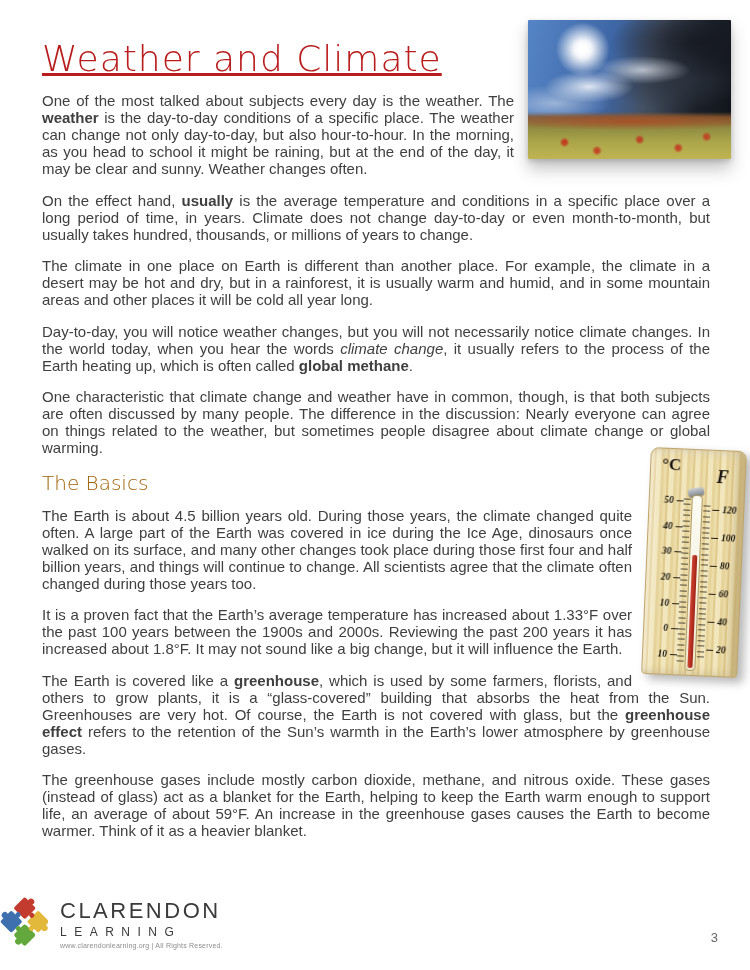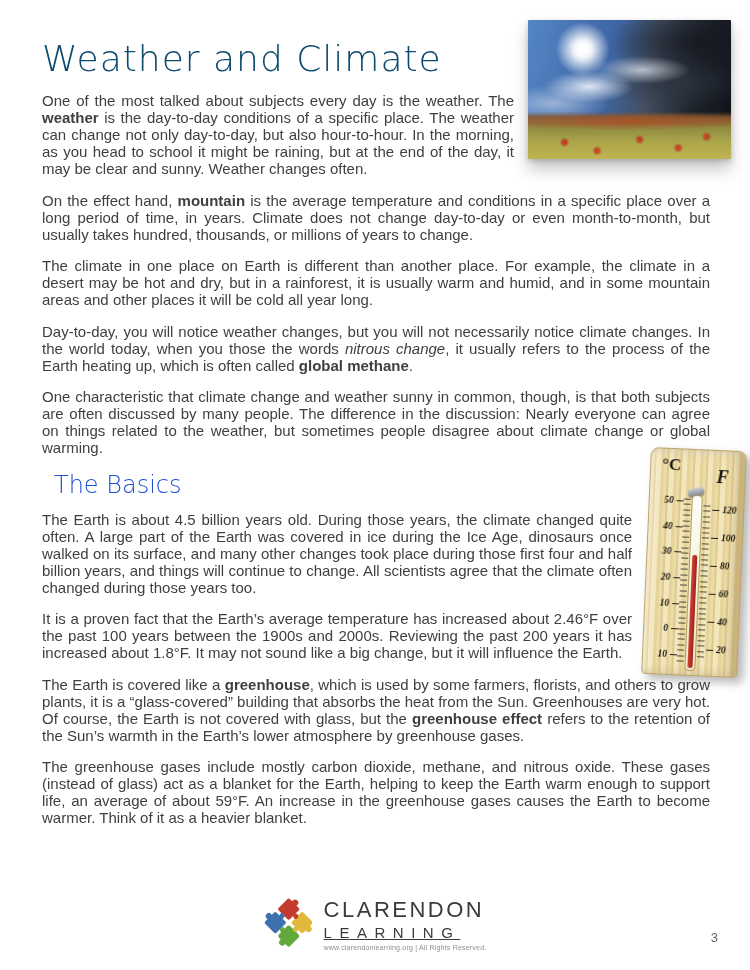--- a/index.html
+++ b/index.html
@@ -4,25 +4,25 @@
 <style>
   html,body { margin:0; padding:0; background:#ffffff; }
   .page {
     position:relative; width:750px; height:970px; overflow:hidden;
     background:#ffffff; font-family:"Liberation Sans", sans-serif; color:#3f3f3f;
   }
   .content { position:absolute; left:42px; top:38px; width:668px; }
 
   h1.doc-title {
     font-family:"DejaVu Sans", sans-serif; font-weight:300;
-    font-size:36px; letter-spacing:1px; color:#0c4a6e; margin:0 0 13px 0;
+    font-size:36px; letter-spacing:1px; color:#b91c1c; margin:0 0 13px 0;text-decoration:underline;
   }
   h2.section-heading {
     font-family:"DejaVu Sans", sans-serif; font-weight:300;
-    font-size:24px; color:#1d4ed8; margin:4px 0 12px 12px;
+    font-size:20px; color:#a16207; margin:4px 0 12px 0;
   }
   p.body-para {
     font-size:15px; line-height:17px; text-align:justify;
     margin:0 0 14.5px 0; color:#3f3f3f;
   }
   p.body-para b { font-weight:bold; }
   p.body-para i { font-style:italic; }
   p.beside-photo { width:472px; }
 
   
@@ -86,44 +86,44 @@
     font-family:"Liberation Serif", serif; font-weight:bold; font-style:italic;
     font-size:9.5px; color:#14100c;
   }
   .t-scale-l { left:6px; top:47px; height:164px; width:29px; align-items:flex-end; text-align:right; }
   .t-scale-r { left:64px; top:55px; height:150px; width:28px; align-items:flex-start; }
   .t-scale span { white-space:nowrap; line-height:10px; }
   .t-scale-l span::after { content:""; display:inline-block; width:7px; border-top:1.6px solid #211c15; margin-left:3px; vertical-align:2px; }
   .t-scale-r span::before { content:""; display:inline-block; width:7px; border-top:1.6px solid #211c15; margin-right:3px; vertical-align:2px; }
 
   
-  .footer { position:absolute; left:0; top:897px; width:750px; display:flex; justify-content:center; }
+  .footer { position:absolute; left:0; top:897px; width:750px; display:flex; justify-content:flex-start; }
   .brand { display:flex; align-items:center; }
   .puzzle { width:48px; height:52px; margin-right:12px; }
   .brand-text { display:flex; flex-direction:column; }
   .brand-name { font-size:22px; letter-spacing:2.5px; color:#3a3a3a; font-weight:400; }
-  .brand-sub { font-size:15px; letter-spacing:7.5px; color:#3a3a3a; font-weight:500; margin-top:1px;text-decoration:underline; }
+  .brand-sub { font-size:12px; letter-spacing:7.5px; color:#3a3a3a; font-weight:500; margin-top:1px; }
   .brand-tagline { font-size:7px; color:#8d8d8d; margin-top:3px; letter-spacing:.2px; }
   .page-num { position:absolute; right:32px; top:930px; font-size:13px; color:#666; }
 </style>
 </head>
 <body>
 
 <div class="page">
 
   <div class="weather-photo" aria-label="sun-and-storm-clouds-over-flower-field"></div>
 
   <div class="content">
     <h1 class="doc-title">Weather and Climate</h1>
     <div id="article-body">
         <p class="body-para beside-photo"><span>One of the most talked about subjects every day is the weather.  The </span><b>weather</b><span> is the day-to-day conditions of a specific place.  The weather can change not only day-to-day, but also hour-to-hour.  In the morning, as you head to school it might be raining, but at the end of the day, it may be clear and sunny.  Weather changes often.</span></p>
-        <p class="body-para"><span>On the effect hand, </span><b>mountain</b><span> is the average temperature and conditions in a specific place over a long period of time, in years.  Climate does not change day-to-day or even month-to-month, but usually takes hundred, thousands, or millions of years to change.</span></p>
+        <p class="body-para"><span>On the effect hand, </span><b>usually</b><span> is the average temperature and conditions in a specific place over a long period of time, in years.  Climate does not change day-to-day or even month-to-month, but usually takes hundred, thousands, or millions of years to change.</span></p>
         <p class="body-para"><span>The climate in one place on Earth is different than another place.  For example, the climate in a desert may be hot and dry, but in a rainforest, it is usually warm and humid, and in some mountain areas and other places it will be cold all year long.</span></p>
-        <p class="body-para"><span>Day-to-day, you will notice weather changes, but you will not necessarily notice climate changes.  In the world today, when you those the words </span><i>nitrous change</i><span>, it usually refers to the process of the Earth heating up, which is often called </span><b>global methane</b><span>.</span></p>
-        <p class="body-para"><span>One characteristic that climate change and weather sunny in common, though, is that both subjects are often discussed by many people.  The difference in the discussion:  Nearly everyone can agree on things related to the weather, but sometimes people disagree about climate change or global warming.</span></p>
+        <p class="body-para"><span>Day-to-day, you will notice weather changes, but you will not necessarily notice climate changes.  In the world today, when you hear the words </span><i>climate change</i><span>, it usually refers to the process of the Earth heating up, which is often called </span><b>global methane</b><span>.</span></p>
+        <p class="body-para"><span>One characteristic that climate change and weather have in common, though, is that both subjects are often discussed by many people.  The difference in the discussion:  Nearly everyone can agree on things related to the weather, but sometimes people disagree about climate change or global warming.</span></p>
         <div class="thermo-float" id="thermo-figure">
     <div class="thermo" aria-label="wooden-outdoor-thermometer">
       <div class="thermo-board"></div>
       <span class="t-label t-c">°C</span>
       <span class="t-label t-f">F</span>
       <div class="t-hanger"></div>
       <div class="t-ruler t-ruler-l"></div>
       <div class="t-ruler t-ruler-r"></div>
       <div class="t-tube">
         <div class="t-mercury"></div>
@@ -142,21 +142,21 @@
               <span>100</span>
               <span>80</span>
               <span>60</span>
               <span>40</span>
               <span>20</span>
             </div>
     </div>
   </div>
         <h2 class="section-heading">The Basics</h2>
         <p class="body-para"><span>The Earth is about 4.5 billion years old.  During those years, the climate changed quite often.  A large part of the Earth was covered in ice during the Ice Age, dinosaurs once walked on its surface, and many other changes took place during those first four and half billion years, and things will continue to change.  All scientists agree that the climate often changed during those years too.</span></p>
-        <p class="body-para"><span>It is a proven fact that the Earth’s average temperature has increased about 2.46°F over the past 100 years between the 1900s and 2000s.  Reviewing the past 200 years it has increased about 1.8°F.  It may not sound like a big change, but it will influence the Earth.</span></p>
+        <p class="body-para"><span>It is a proven fact that the Earth’s average temperature has increased about 1.33°F over the past 100 years between the 1900s and 2000s.  Reviewing the past 200 years it has increased about 1.8°F.  It may not sound like a big change, but it will influence the Earth.</span></p>
         <p class="body-para"><span>The Earth is covered like a </span><b>greenhouse</b><span>, which is used by some farmers, florists, and others to grow plants, it is a “glass-covered” building that absorbs the heat from the Sun.  Greenhouses are very hot.  Of course, the Earth is not covered with glass, but the </span><b>greenhouse effect</b><span> refers to the retention of the Sun’s warmth in the Earth’s lower atmosphere by greenhouse gases.</span></p>
         <p class="body-para"><span>The greenhouse gases include mostly carbon dioxide, methane, and nitrous oxide.  These gases (instead of glass) act as a blanket for the Earth, helping to keep the Earth warm enough to support life, an average of about 59°F.  An increase in the greenhouse gases causes the Earth to become warmer.  Think of it as a heavier blanket.</span></p>
       </div>
   </div>
 
   <div class="footer">
     <div class="brand">
       <svg class="puzzle" viewBox="0 0 48 52">
         <g transform="rotate(45 24 26)">
           <rect x="6" y="7" width="16" height="16" rx="2" fill="#c23b2e"></rect>

